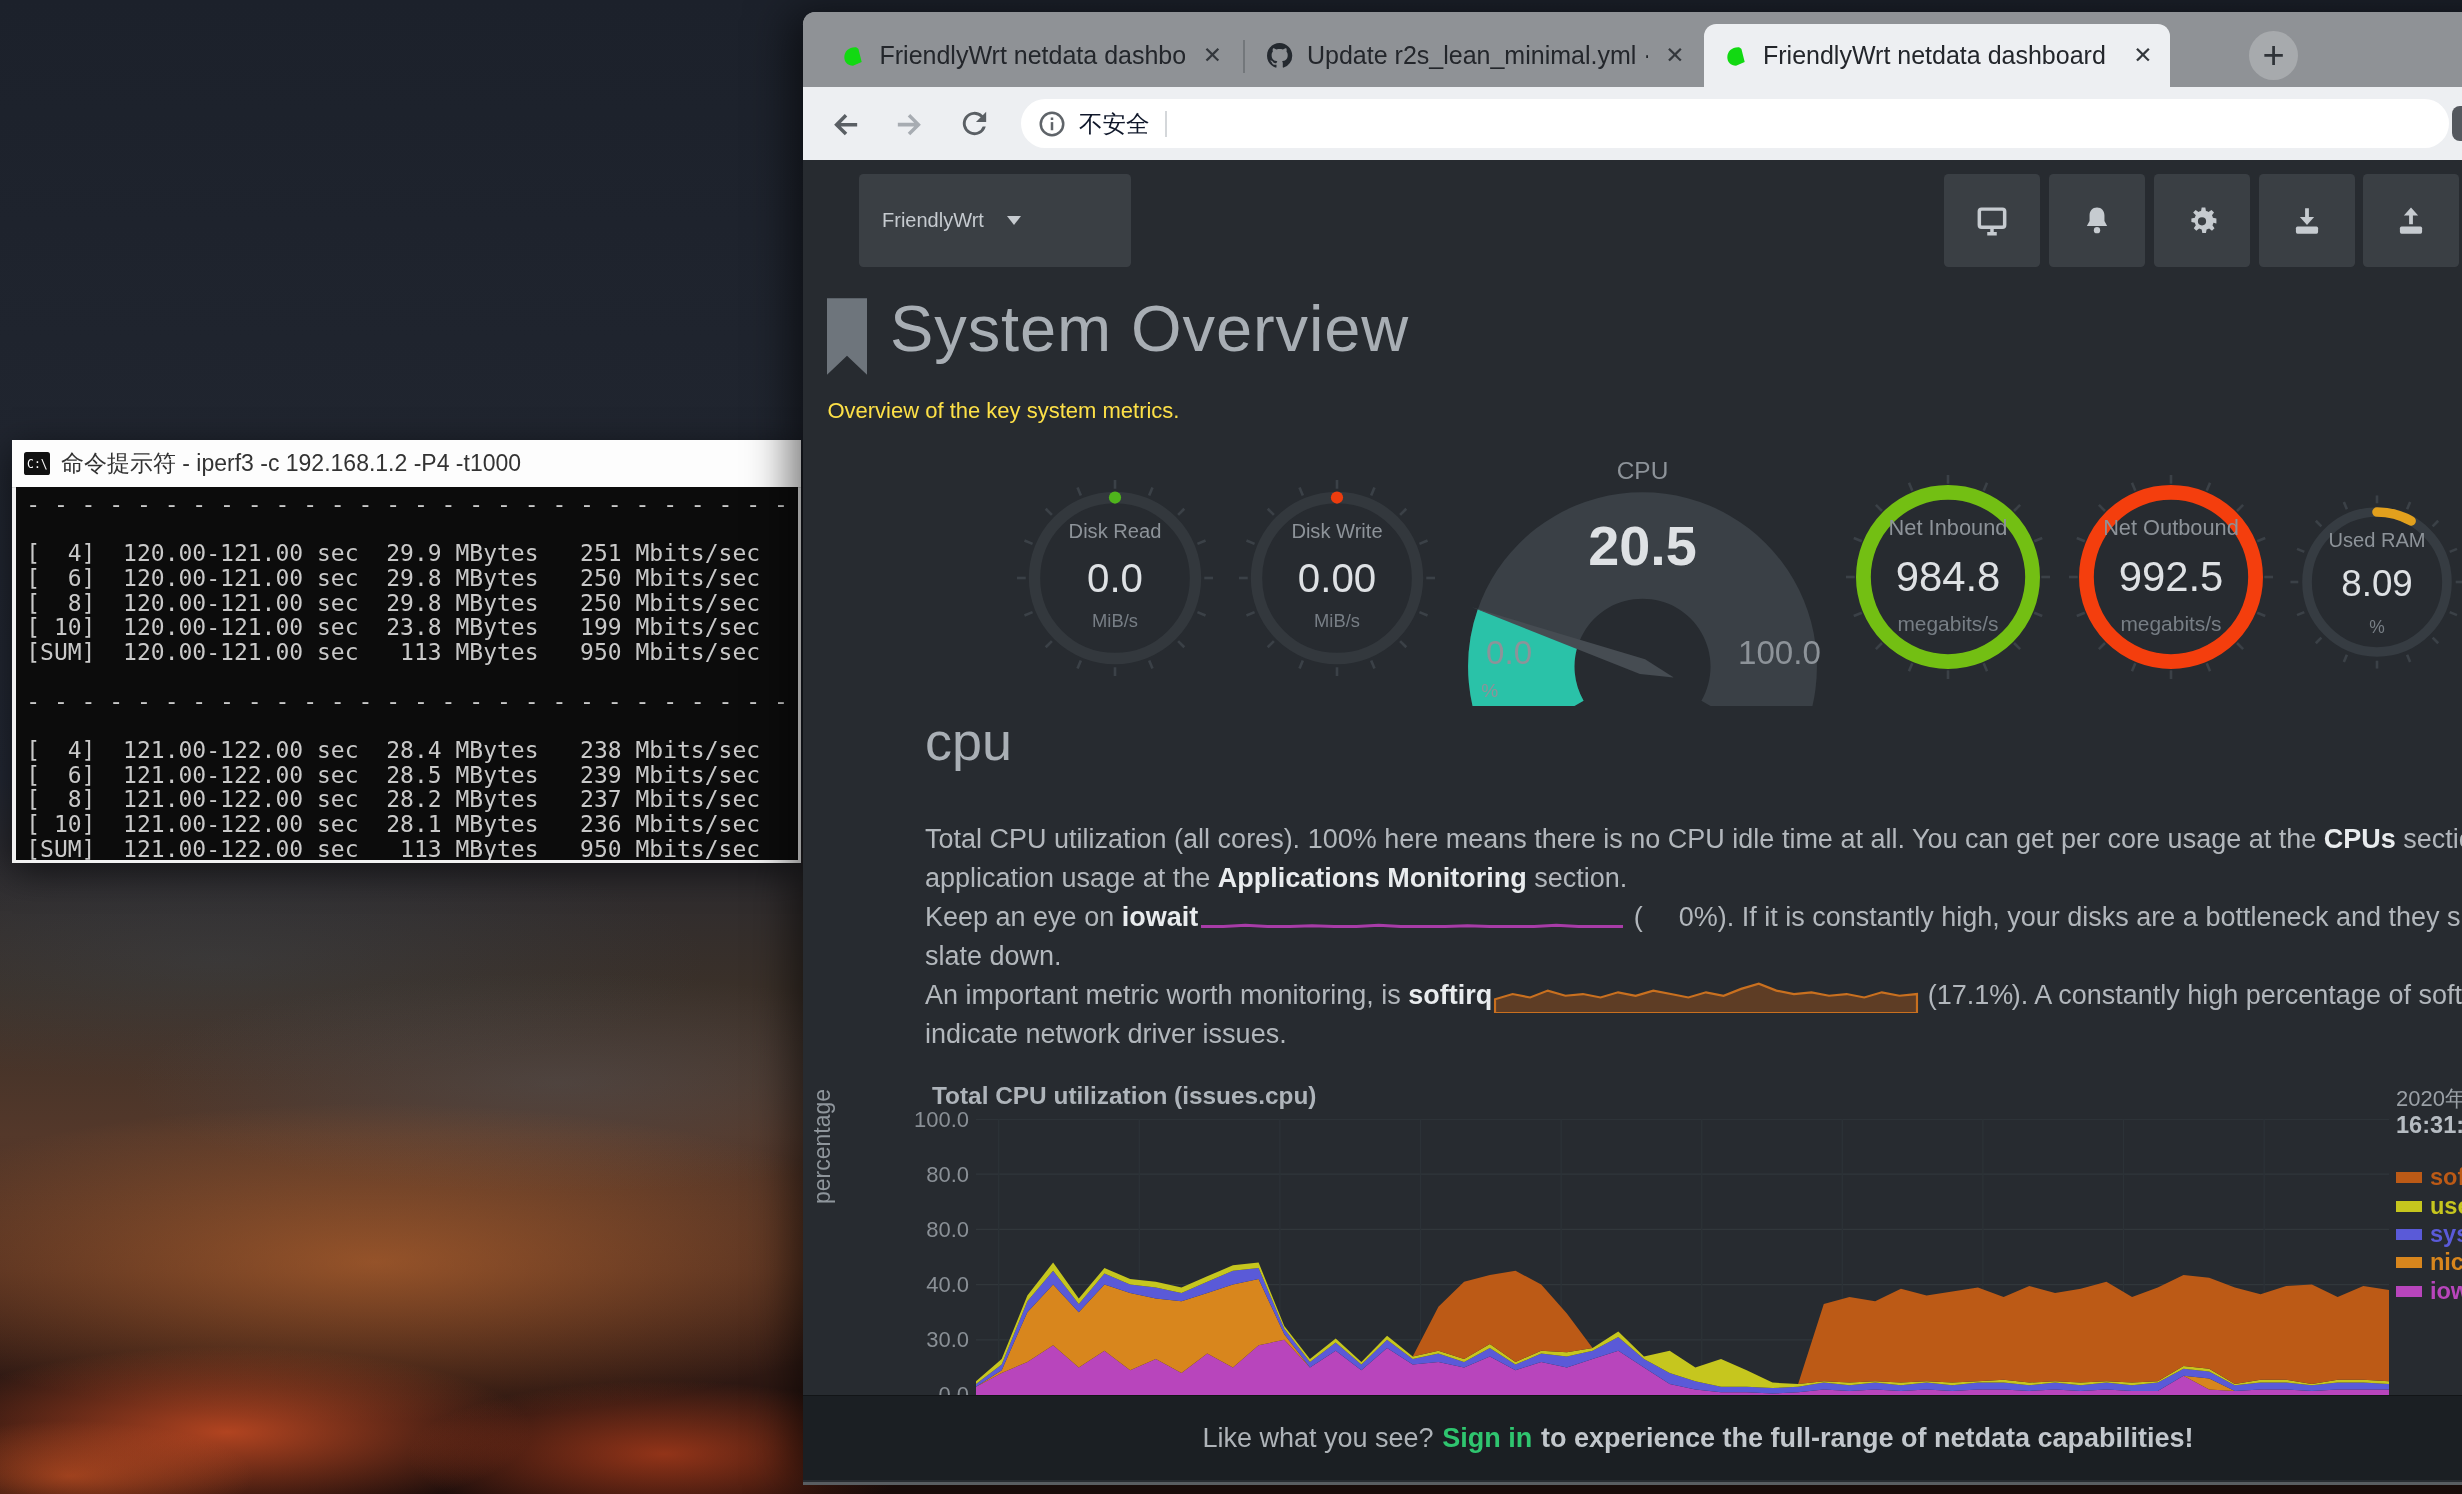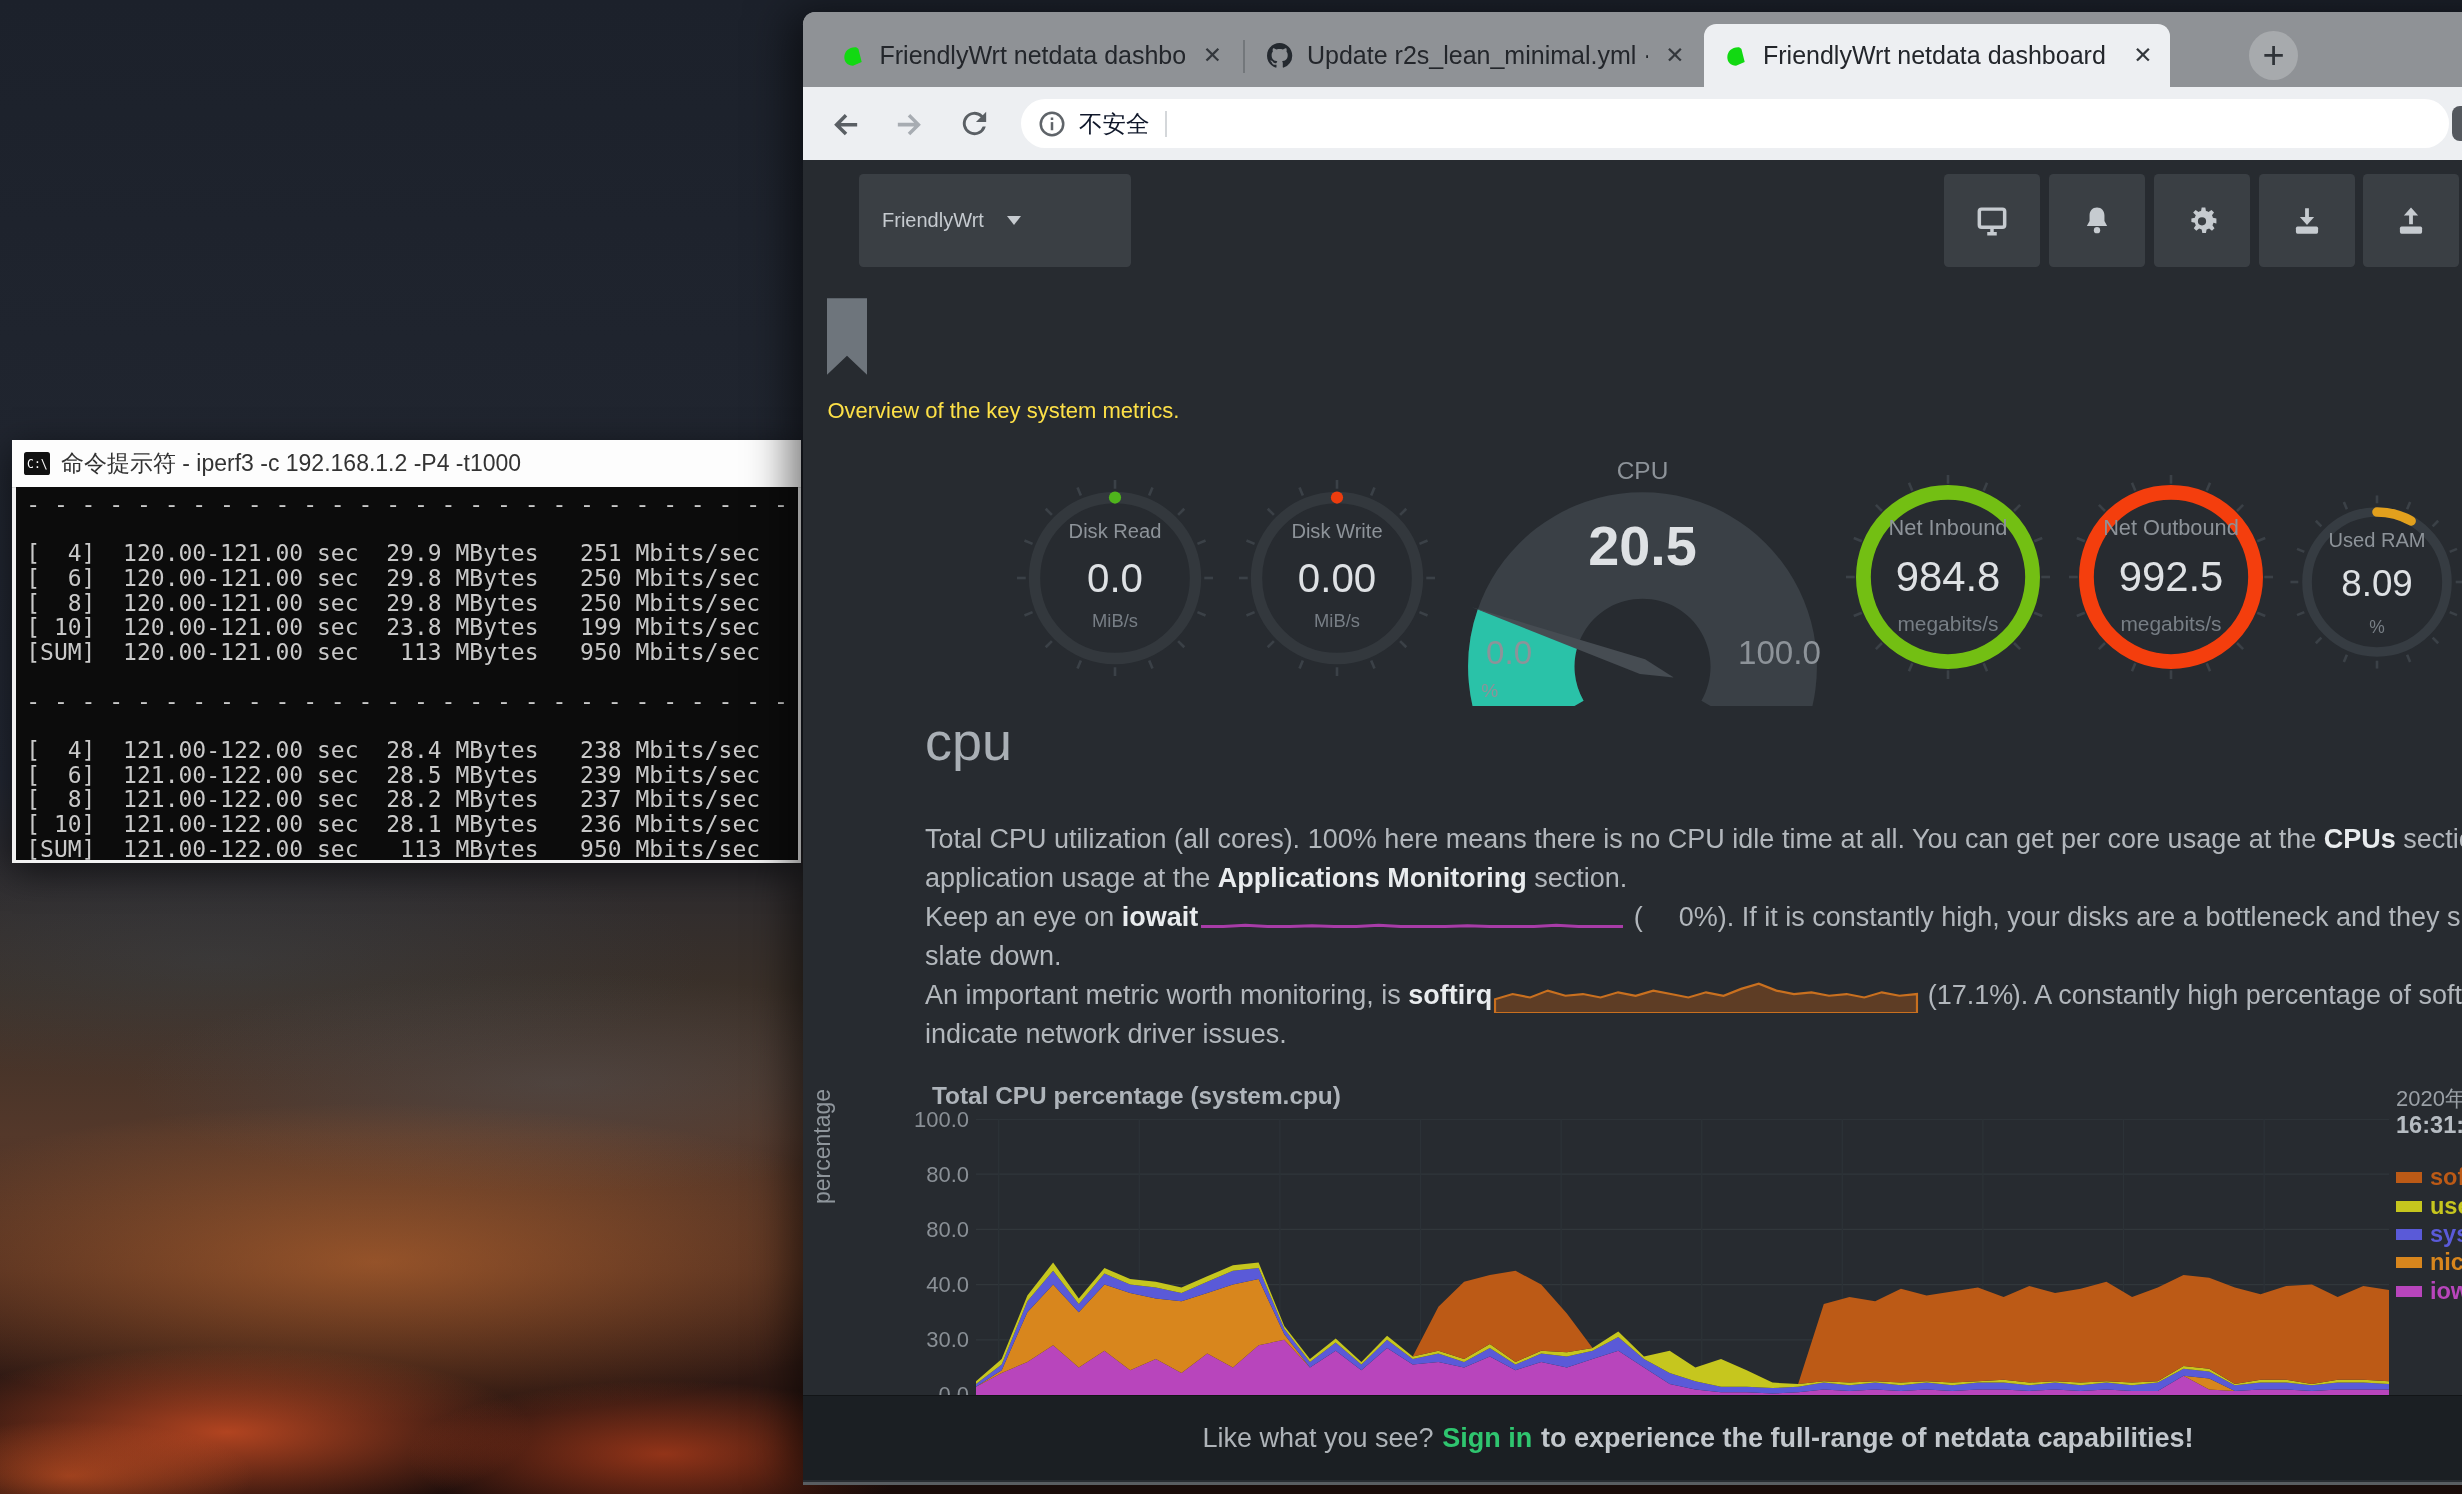--- a/index.html
+++ b/index.html
@@ -184,20 +184,21 @@
           <svg width="38" height="38" viewBox="0 0 24 24">
             <path d="M10.8 14h2.4V8.5h3.3L12 3.5 7.5 8.5h3.3z" fill="currentColor"></path>
             <rect x="5" y="15.5" width="14" height="4.5" rx="1" fill="currentColor"></rect>
           </svg>
         </div>
       </div>
 
     <svg class="abs" style="left:24.4px;top:138px;" width="40" height="77" viewBox="0 0 46 88">
       <path d="M0 0 H46 V88 L23 66 L0 88 Z" fill="#6e757c"></path>
     </svg>
+    <div class="abs page-title">System Overview</div>
     <div class="abs subtitle">Overview of the key system metrics.</div>
 
     <div id="gauges">
         <div class="gauge-box" style="left: 207px; top: 313px;"><svg width="210" height="210" viewBox="0 0 240 240">
             <line x1="222" y1="120" x2="232" y2="120" stroke="#3b4147" stroke-width="3"></line>
             <line x1="214.23571231615125" y1="80.96628989876083" x2="223.4745076412641" y2="77.13945557510993" stroke="#3b4147" stroke-width="3"></line>
             <line x1="192.12489168102786" y1="47.87510831897215" x2="199.19595949289334" y2="40.80404050710669" stroke="#3b4147" stroke-width="3"></line>
             <line x1="159.03371010123917" y1="25.76428768384875" x2="162.86054442489007" y2="16.52549235873589" stroke="#3b4147" stroke-width="3"></line>
             <line x1="120" y1="18" x2="120" y2="8" stroke="#3b4147" stroke-width="3"></line>
             <line x1="80.96628989876085" y1="25.76428768384875" x2="77.13945557510995" y2="16.52549235873589" stroke="#3b4147" stroke-width="3"></line>
@@ -326,21 +327,21 @@
         <div class="doc-line">Keep an eye on <b>iowait</b><svg width="428" height="31" viewBox="0 0 490 36">
             <path d="M0,26 L0.0,26.0 L25.8,26.0 L51.6,24.8 L77.4,26.0 L103.2,26.0 L128.9,25.2 L154.7,26.0 L180.5,26.0 L206.3,24.8 L232.1,26.0 L257.9,26.0 L283.7,26.0 L309.5,25.2 L335.3,26.0 L361.1,26.0 L386.8,26.0 L412.6,24.8 L438.4,26.0 L464.2,26.0 L490.0,26.0" fill="none" stroke="#a83ca8" stroke-width="3.5"></path>
           </svg> (<span class="num">0%</span>). If it is constantly high, your disks are a bottleneck and they slow your</div>
         <div class="doc-line">slate down.</div>
         <div class="doc-line">An important metric worth monitoring, is <b>softirq</b><svg width="428" height="31" viewBox="0 0 490 36">
             <path d="M0,36 L0.0,20.0 L20.4,14.0 L40.8,18.0 L61.3,10.0 L81.7,16.0 L102.1,14.0 L122.5,18.0 L142.9,12.0 L163.3,16.0 L183.8,10.0 L204.2,14.0 L224.6,18.0 L245.0,12.0 L265.4,16.0 L285.8,8.0 L306.3,2.0 L326.7,10.0 L347.1,14.0 L367.5,12.0 L387.9,16.0 L408.3,14.0 L428.8,18.0 L449.2,12.0 L469.6,16.0 L490.0,14.0 L490,36 Z" fill="rgba(150,80,25,0.5)" stroke="#c9701f" stroke-width="2.5"></path>
           </svg> (<span class="num">17.1%</span>). A constantly high percentage of softirq may</div>
         <div class="doc-line">indicate network driver issues.</div>
       </div>
 
-    <div class="abs chart-title">Total CPU percentage (system.cpu)</div>
+    <div class="abs chart-title">Total CPU utilization (issues.cpu)</div>
     <div class="abs ylabel-rot">percentage</div>
     <div id="chart-area" class="abs" style="left: 173px; top: 959px;"><svg width="1413" height="276" viewBox="0 0 1618 316">
           <line x1="0" y1="316" x2="1618" y2="316" stroke="#31373b" stroke-width="1.5"></line>
           <line x1="0" y1="252.8" x2="1618" y2="252.8" stroke="#31373b" stroke-width="1.5"></line>
           <line x1="0" y1="189.6" x2="1618" y2="189.6" stroke="#31373b" stroke-width="1.5"></line>
           <line x1="0" y1="126.39999999999998" x2="1618" y2="126.39999999999998" stroke="#31373b" stroke-width="1.5"></line>
           <line x1="0" y1="63.19999999999999" x2="1618" y2="63.19999999999999" stroke="#31373b" stroke-width="1.5"></line>
           <line x1="0" y1="0" x2="1618" y2="0" stroke="#31373b" stroke-width="1.5"></line>
           <line x1="26" y1="0" x2="26" y2="316" stroke="#2c3237" stroke-width="1.5"></line>
           <line x1="187" y1="0" x2="187" y2="316" stroke="#2c3237" stroke-width="1.5"></line>

